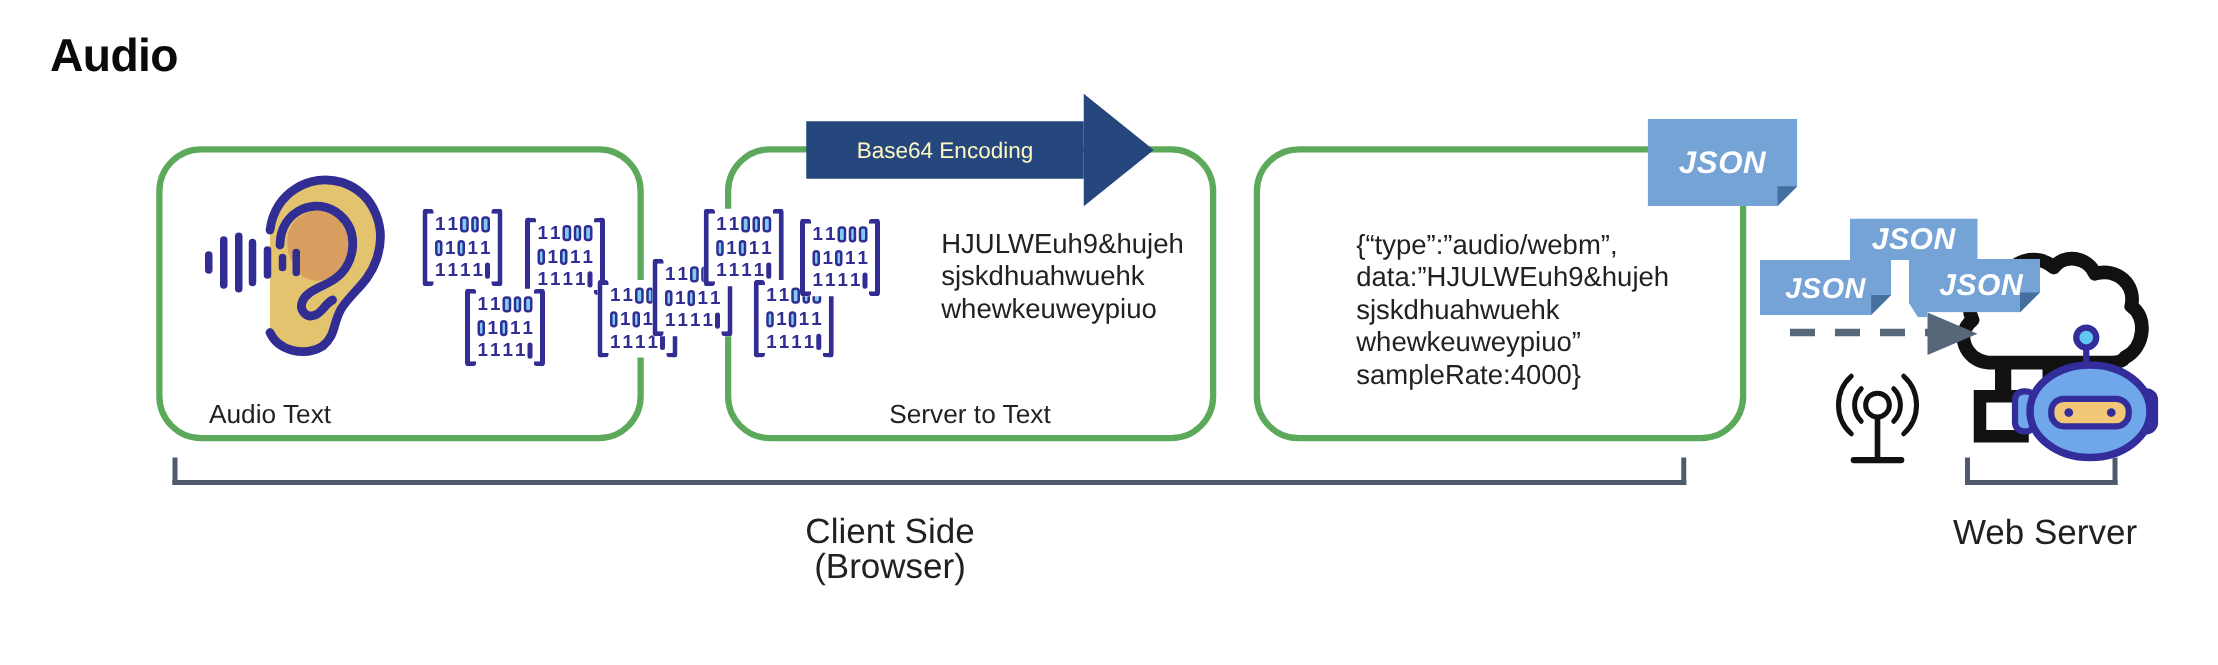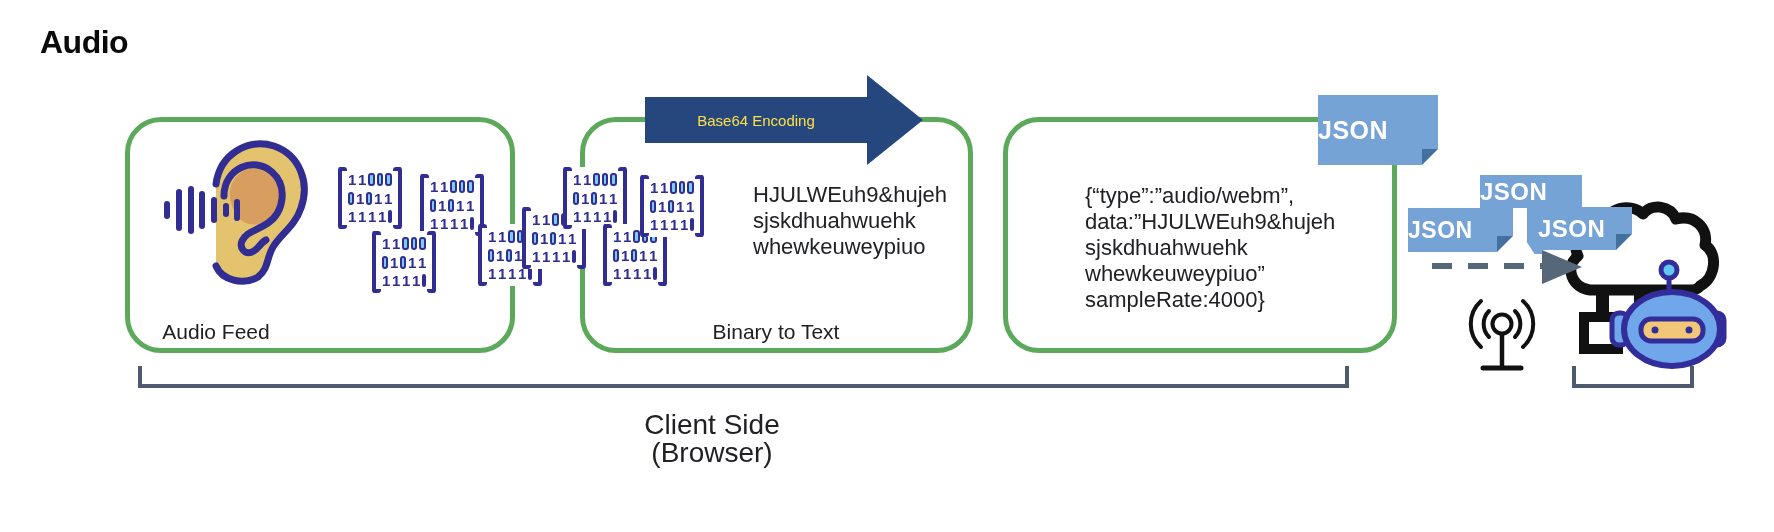--- a/index.html
+++ b/index.html
@@ -1,47 +1,47 @@
 <!DOCTYPE html>
 <html style="--green: #5CA95B; --arrow_navy: #26477E; --tag_blue: #76A3D6; --tag_fold: #44709F; --binary_navy: #312D92; --binary_zero: #7CCDF4; --slate: #4E5B6C; --dash: #56677A; --text: #202124; --ear_tan: #E4C36F; --ear_inner: #D89E5F; --robot_blue: #6FA7EA; --robot_outline: #322D9B; --visor: #F2C878; --antenna_ball: #63C8F0;"><head>
 <meta charset="utf-8">
 <style>
   html,body{margin:0;padding:0;background:#fff;}
   .stage{position:relative;width:1774px;height:532px;background:#fff;overflow:hidden;
          font-family:"Liberation Sans",sans-serif;color:var(--text);}
   .abs{position:absolute;}
 
-  .page-title{position:absolute;left:40px;top:24px;font-size:32px;font-weight:800;
+  .page-title{position:absolute;left:40px;top:24px;font-size:37px;font-weight:800;
               letter-spacing:-0.5px;color:#0a0a0a;}
 
   .gbox{position:absolute;top:117px;height:236px;border:5px solid var(--green);
         border-radius:36px;box-sizing:border-box;background:transparent;}
   .box-label{position:absolute;top:320px;font-size:21px;text-align:center;color:var(--text);}
 
   .b64-body{position:absolute;left:645px;top:97px;width:222px;height:46px;background:var(--arrow_navy);
-            display:flex;align-items:center;justify-content:center;color:#fde047;font-size:15px;z-index:5;}
+            display:flex;align-items:center;justify-content:center;color:#fef9c3;font-size:18px;z-index:5;}
   .b64-head{position:absolute;left:867px;top:75px;width:0;height:0;z-index:5;
             border-top:45px solid transparent;border-bottom:45px solid transparent;
             border-left:56px solid var(--arrow_navy);}
 
   
   .bmx{position:absolute;width:64px;height:62px;background:#fff;box-sizing:border-box;
        padding:4px 10px;display:flex;flex-direction:column;justify-content:space-between;z-index:4;}
   .bmx::before,.bmx::after{content:'';position:absolute;top:0;bottom:0;width:9px;box-sizing:border-box;border:4px solid var(--binary_navy);border-radius:3px;}
   .bmx::before{left:0;border-right:none;}
   .bmx::after{right:0;border-left:none;}
   .brow{display:flex;justify-content:center;align-items:center;gap:2px;height:17px;}
   .b1{width:8px;text-align:center;font-size:15px;font-weight:bold;color:var(--binary_navy);line-height:17px;}
   .b0{width:10px;height:13px;background:var(--binary_zero);border:2.5px solid var(--binary_navy);
       border-radius:3px;box-sizing:border-box;}
 
   .code-text{position:absolute;font-size:22px;line-height:26px;color:var(--text);white-space:pre-line;z-index:3;}
 
   .tag{position:absolute;background:var(--tag_blue);color:#fff;font-weight:bold;
-       display:flex;align-items:center;justify-content:flex-start;letter-spacing:0.5px;}
+       display:flex;align-items:center;justify-content:center;letter-spacing:0.5px;font-style:italic;}
   .fold{clip-path:polygon(0 0,100% 0,100% calc(100% - 16px),calc(100% - 16px) 100%,0 100%);}
   .fold::after{content:'';position:absolute;right:0;bottom:0;width:0;height:0;
                border-top:16px solid var(--tag_fold);border-right:16px solid transparent;}
   .tag-tab3{left:1318px;top:95px;width:120px;height:70px;font-size:25px;z-index:6;}
   .tag-top{left:1480px;top:175px;width:102px;height:33px;font-size:24px;z-index:3;}
   .tag-foot{position:absolute;left:1527px;top:207px;width:15px;height:47px;background:var(--tag_blue);z-index:2;
             clip-path:polygon(0 0,100% 0,100% 100%,50% 100%,0 75%);}
   .tag-left{left:1408px;top:208px;width:105px;height:44px;font-size:23px;z-index:4;}
   .tag-right{left:1538px;top:207px;width:94px;height:43px;font-size:24px;z-index:5;}
 
@@ -67,22 +67,22 @@
 <body>
 
 <div class="stage">
 
   <div class="page-title">Audio</div>
 
   <div class="gbox" style="left:125px;width:390px;"></div>
   <div class="gbox" style="left:580px;width:393px;"></div>
   <div class="gbox" style="left:1003px;width:394px;"></div>
 
-  <div class="box-label" style="left:126px;width:180px;">Audio Feed</div>
-  <div class="box-label" style="left:676px;width:200px;">Binary to Text</div>
+  <div class="box-label" style="left:126px;width:180px;">Audio Text</div>
+  <div class="box-label" style="left:676px;width:200px;">Server to Text</div>
 
   <div class="b64-body">
     <span>Base64 Encoding</span>
   </div>
   <div class="b64-head"></div>
 
   <svg class="abs" style="left:150px;top:128px;" width="162" height="170" viewBox="0 0 162 170">
     <path style="fill:var(--ear_tan)" d="M66 56 C70 26 98 10 124 18 C150 27 160 55 151 80 C145 98 131 106 123 119 C116 131 119 140 108 149 C93 158 72 152 66 138 Z"></path>
     <path class="navy-st" style="stroke:var(--binary_navy)" d="M66 56 C70 26 98 10 124 18 C150 27 160 55 151 80 C145 98 131 106 123 119 C116 131 119 140 108 149 C93 158 72 152 66 138"></path>
     <path style="fill:var(--ear_inner)" d="M80 62 C84 38 112 34 124 50 C134 64 131 82 117 92 C106 100 92 97 86 86 C81 77 79 70 80 62 Z"></path>
@@ -339,14 +339,15 @@
       <circle cx="95" cy="135" r="3.5" style="fill:var(--robot_outline)"></circle>
       <circle cx="129" cy="135" r="3.5" style="fill:var(--robot_outline)"></circle>
     </g>
   </svg>
 
   <div class="bracket bracket-client"></div>
   <div class="bracket bracket-web"></div>
 
   <div class="caption" style="left:602px;top:411px;width:220px;">Client Side
 (Browser)</div>
+  <div class="caption" style="left:1556px;top:412px;width:160px;">Web Server</div>
 
 </div>
 
 </body></html>

